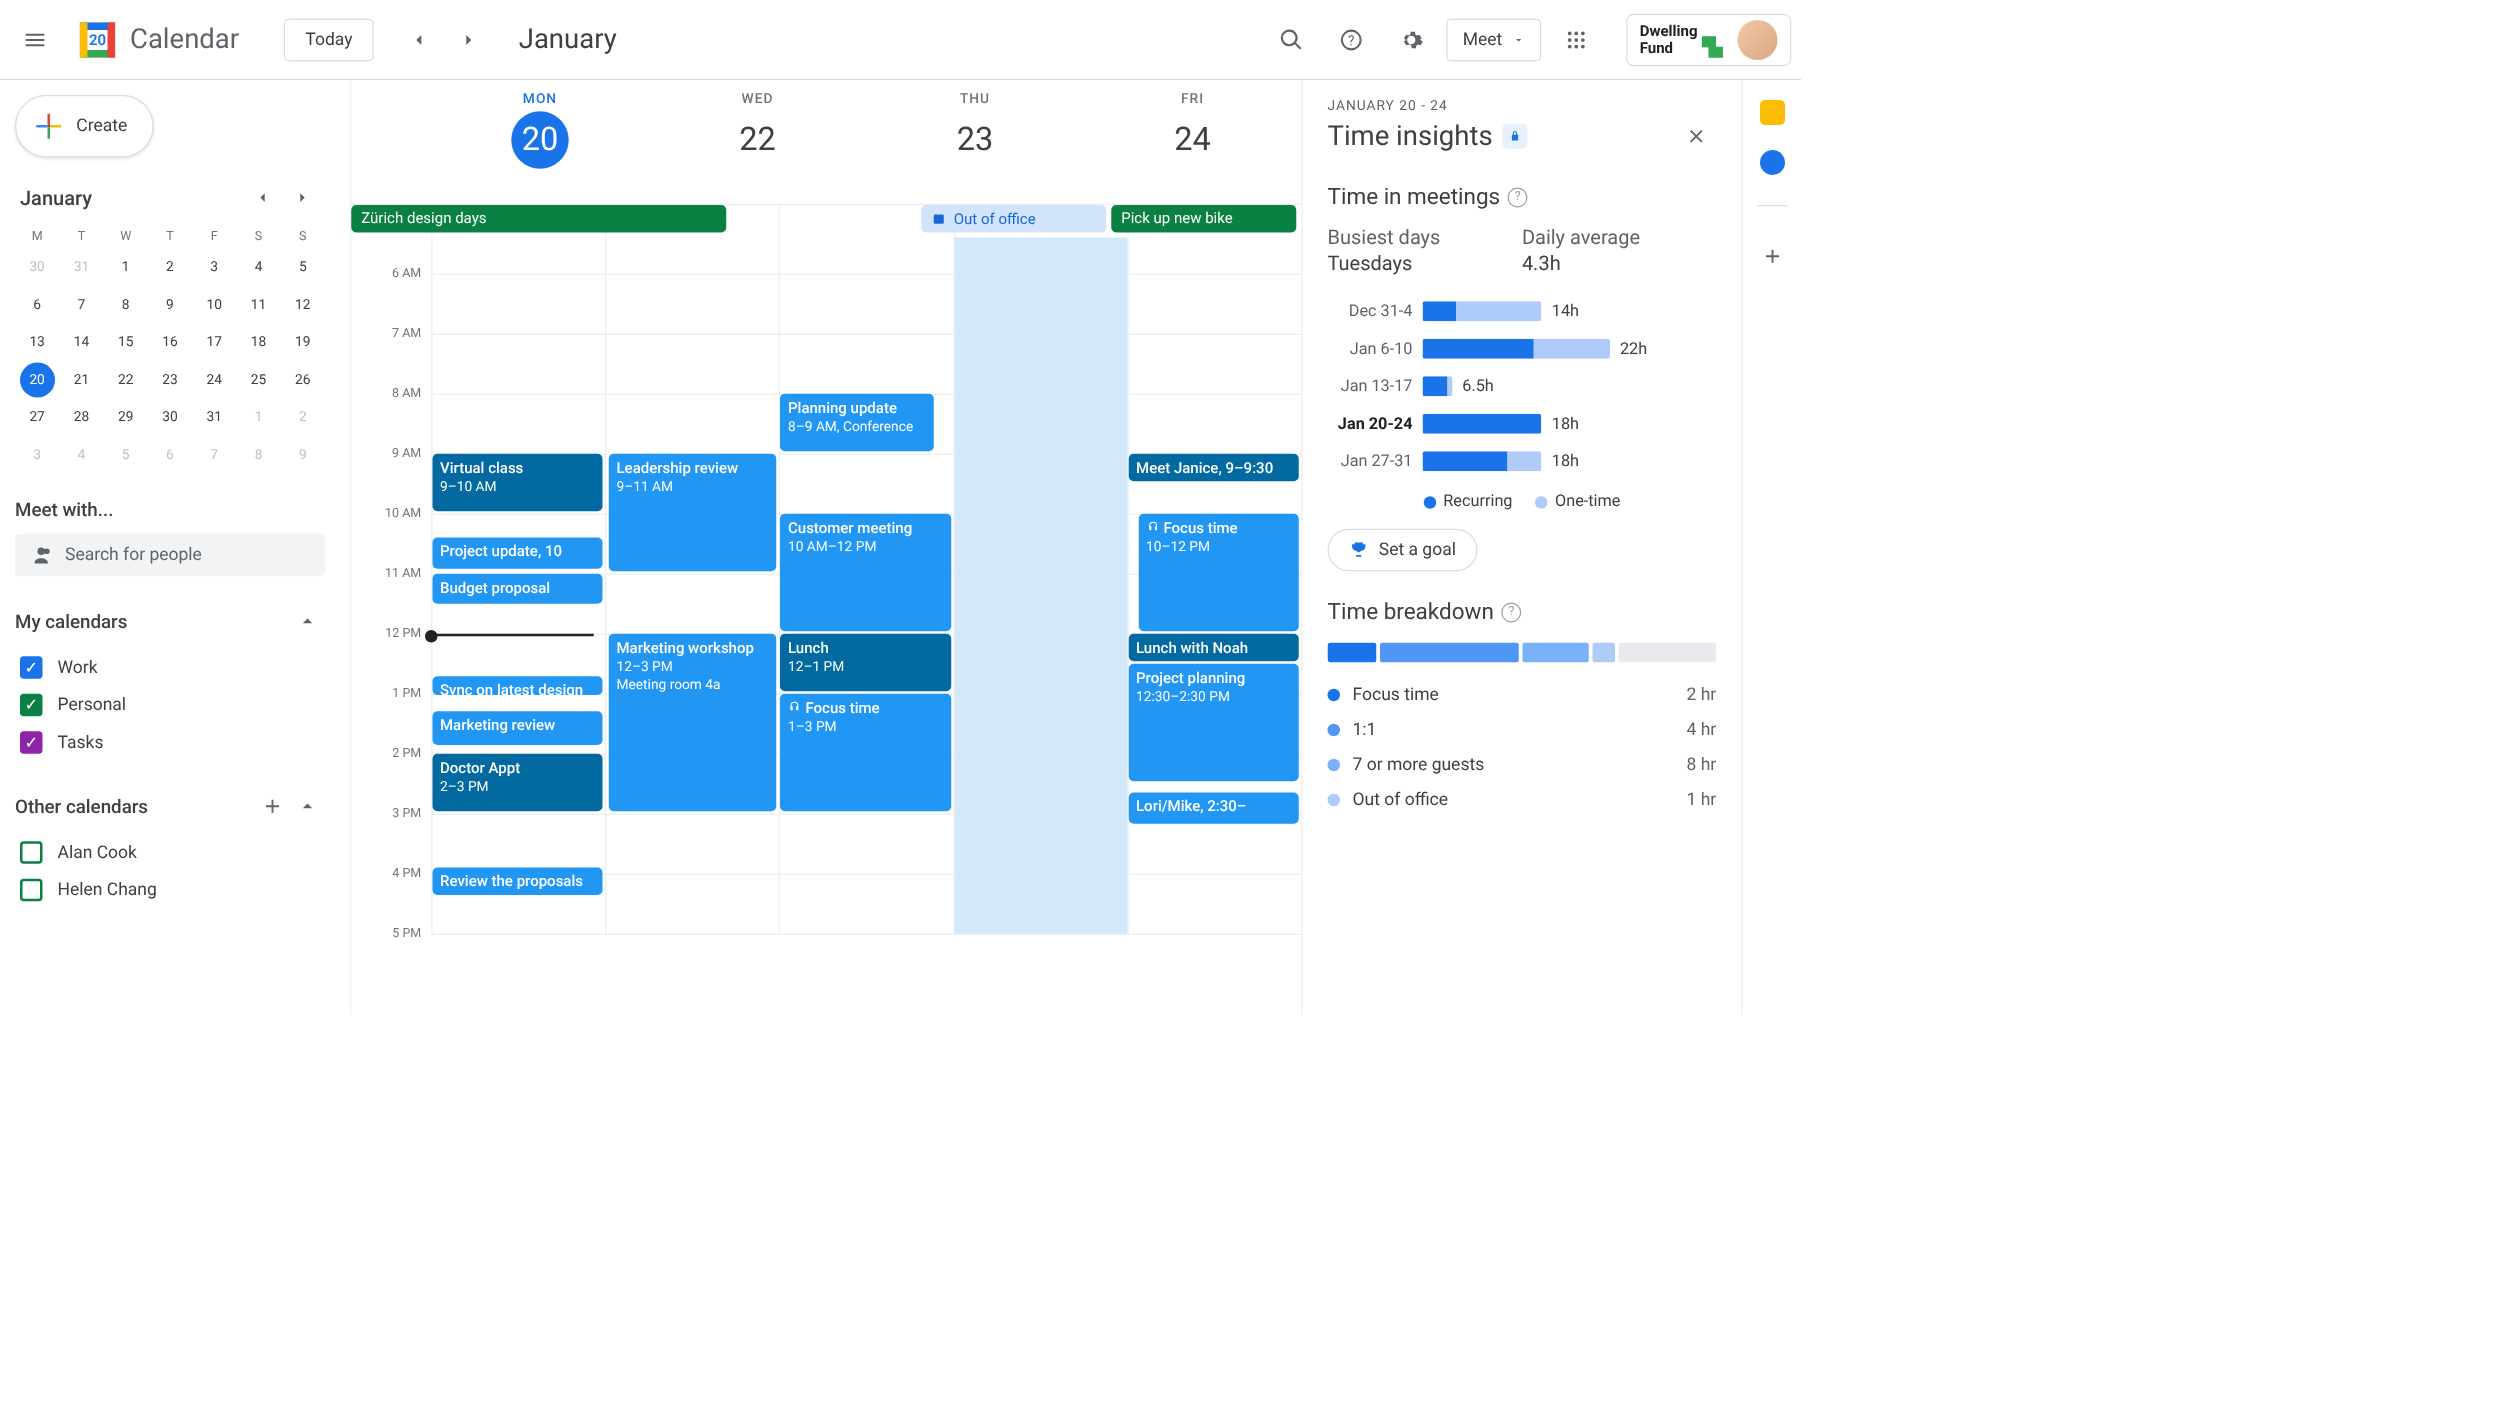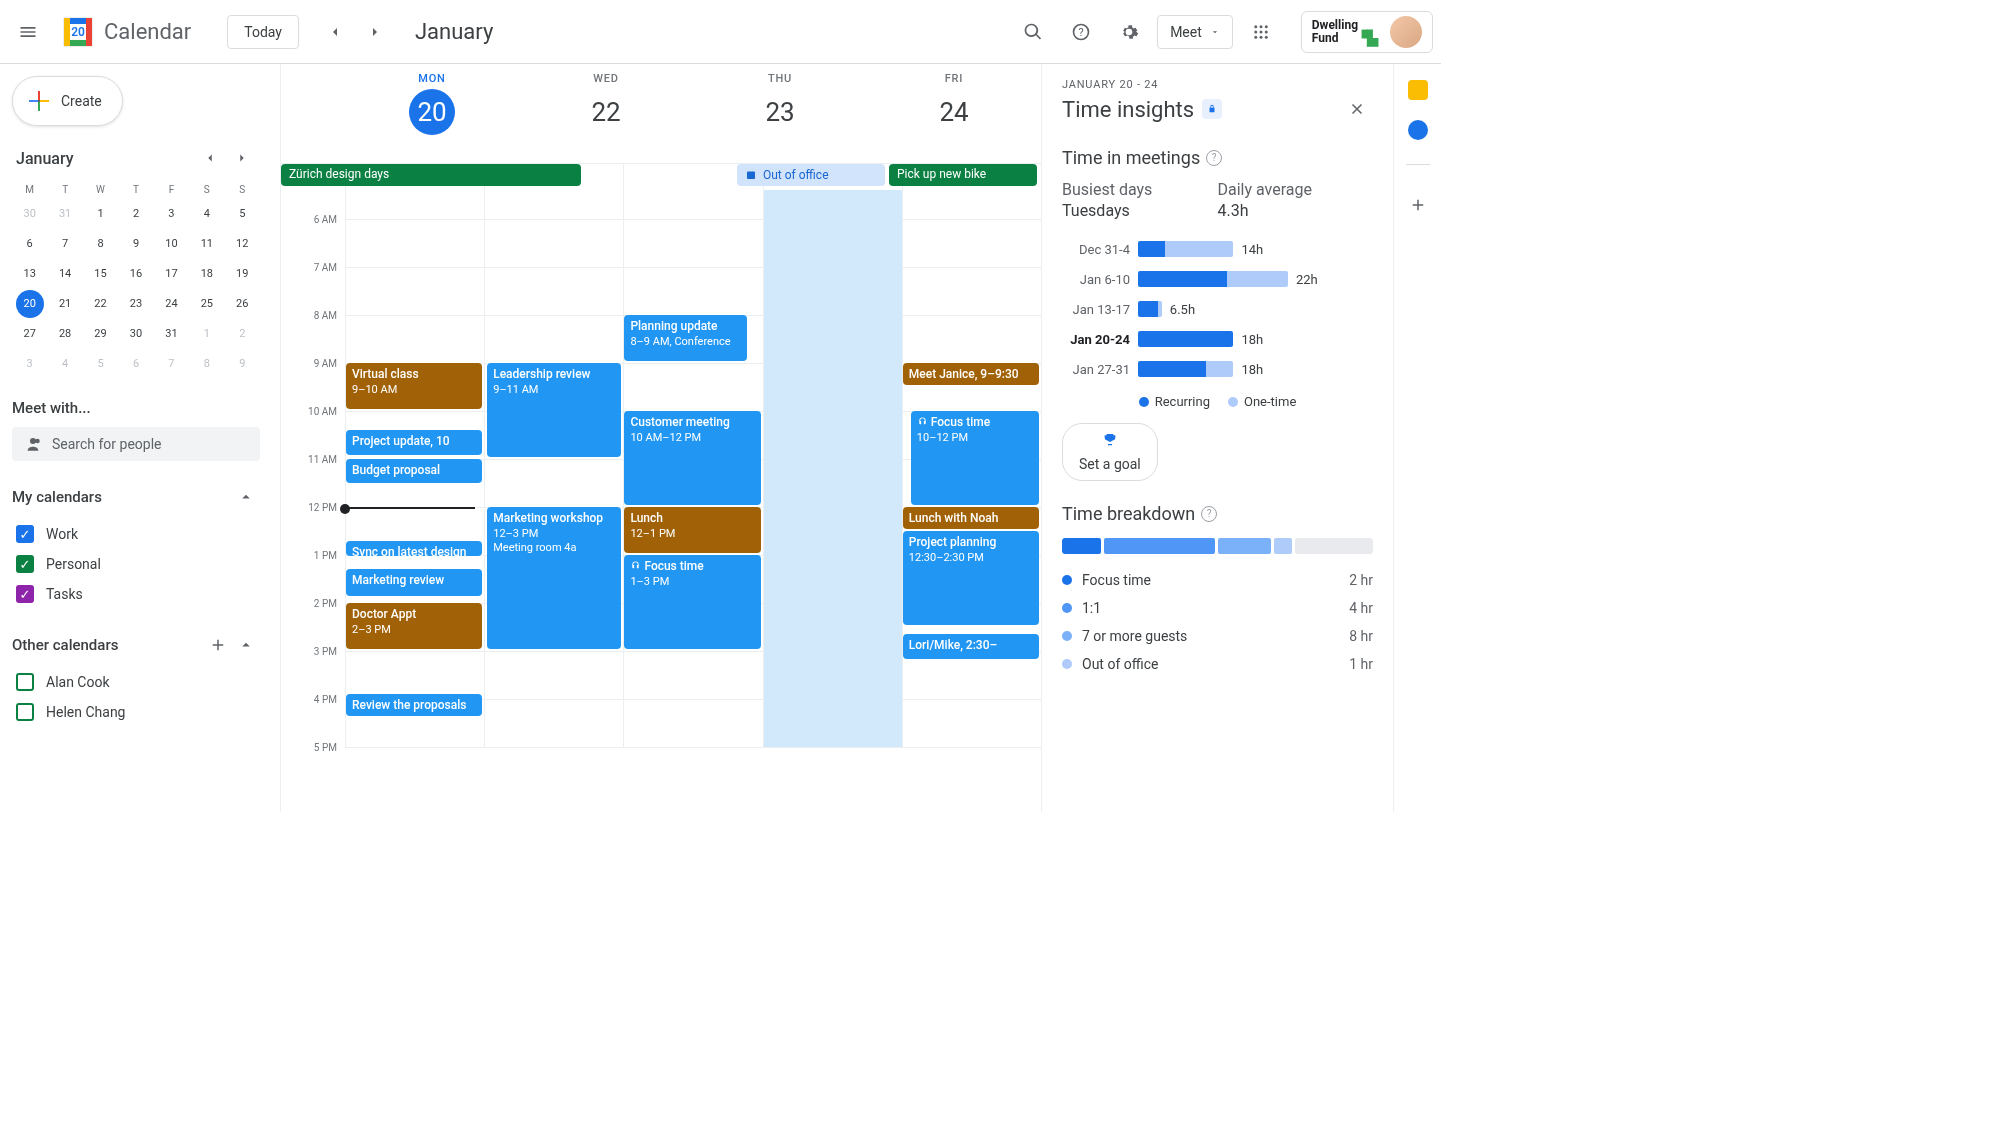--- a/index.html
+++ b/index.html
@@ -67,21 +67,21 @@
 .hour-labels { position: absolute; left: 0; top: 0; width: 64px; }
 .hour-label { position: absolute; right: 8px; font-size: 10px; color: #70757a; transform: translateY(-50%); }
 .grid-cols { position: absolute; left: 64px; right: 0; top: 0; bottom: 0; display: flex; }
 .grid-col { flex: 1; border-left: 1px solid #eceff1; position: relative; }
 .grid-col.ooo-col { background: #d2e8fb; }
 .hr-line { position: absolute; left: 64px; right: 0; border-top: 1px solid #eceff1; }
 .now-line { position: absolute; left: 64px; border-top: 2px solid #202124; width: 130px; }
 .now-dot { position: absolute; width: 10px; height: 10px; background: #202124; border-radius: 50%; margin-left: -5px; margin-top: -5px; }
 .event { position: absolute; border-radius: 4px; color: #fff; font-size: 12px; padding: 4px 6px; overflow: hidden; line-height: 1.3; cursor: pointer; }
 .event.blue { background: #2196f3; }
-.event.green { background: #a16207; }
+.event.green { background: #0369a1; }
 .ev-title { font-weight: 500; white-space: nowrap; overflow: hidden; text-overflow: ellipsis; }
 .ev-sub { font-size: 11px; white-space: nowrap; overflow: hidden; }
 
 
 .insights { width: 352px; border-left: 1px solid #eceff1; padding: 14px 20px; overflow-y: auto; position: relative;}
 .ins-range { font-size: 11px; letter-spacing: 0.8px; color: #5f6368; }
 .ins-title-row { display: flex; align-items: center; justify-content: space-between; margin-top: 2px; }
 .ins-title { font-size: 22px; color: #3c4043; display: flex; align-items: center; gap: 8px; }
 .lock-pill { width: 20px; height: 20px; border-radius: 4px; background: #e8f0fe; display: flex; align-items: center; justify-content: center; color: #1a73e8; font-size: 11px; }
 .ins-section { margin-top: 22px; }
@@ -96,21 +96,21 @@
 .bar-week { width: 68px; color: #5f6368; text-align: right; }
 .bar-row.current .bar-week { color: #202124; font-weight: 700; }
 .bar-wrap { flex: 1; display: flex; align-items: center; }
 .bar { height: 16px; display: flex; border-radius: 2px; overflow: hidden; }
 .bar-seg.rec { background: #1a73e8; }
 .bar-seg.one { background: #aecbfa; }
 .bar-val { margin-left: 8px; font-size: 13px; color: #3c4043; }
 .legend { display: flex; gap: 18px; margin-top: 10px; font-size: 13px; justify-content: center;}
 .legend-item { display: flex; align-items: center; gap: 6px; }
 .dot { width: 10px; height: 10px; border-radius: 50%; }
-.goal-btn { margin-top: 14px; border: 1px solid #dadce0; border-radius: 20px; padding: 8px 16px; display: inline-flex; align-items: center; gap: 8px; font-size: 14px; cursor: pointer; flex-direction: column; }
+.goal-btn { margin-top: 14px; border: 1px solid #dadce0; border-radius: 20px; padding: 8px 16px; display: inline-flex; align-items: center; gap: 8px; font-size: 14px; cursor: pointer; }
 .breakdown-bar { height: 16px; display: flex; border-radius: 3px; overflow: hidden; margin-top: 14px; gap:3px;}
 .bseg { height: 100%; border-radius:2px;}
 .bd-rows { margin-top: 12px; }
 .bd-row { display: flex; align-items: center; justify-content: space-between; padding: 6px 0; font-size: 14px; }
 .bd-left { display: flex; align-items: center; gap: 10px; }
 
 
 .siderail { width: 48px; border-left: 1px solid #eceff1; display: flex; flex-direction: column; align-items: center; padding-top: 16px; gap: 20px; }
 .rail-icon { width: 20px; height: 20px; border-radius: 4px; cursor: pointer; }
 

